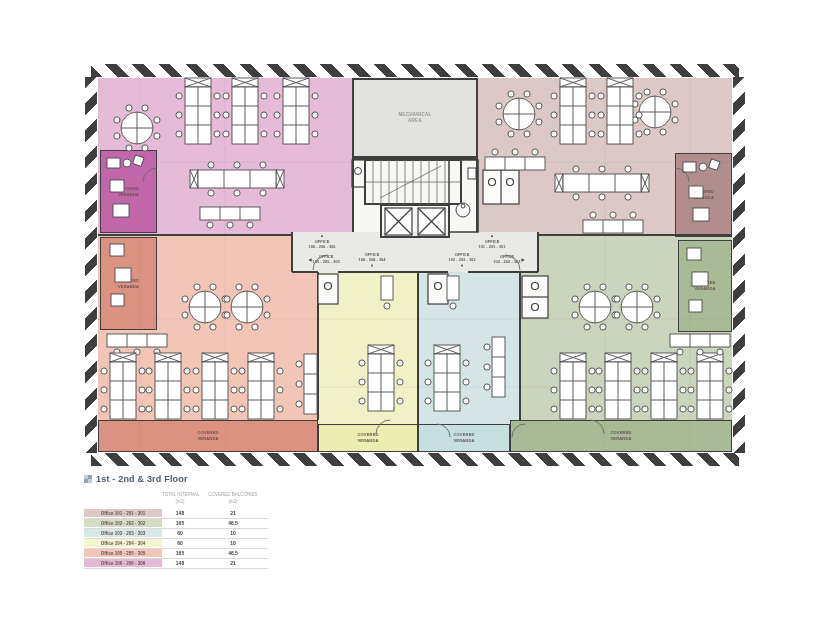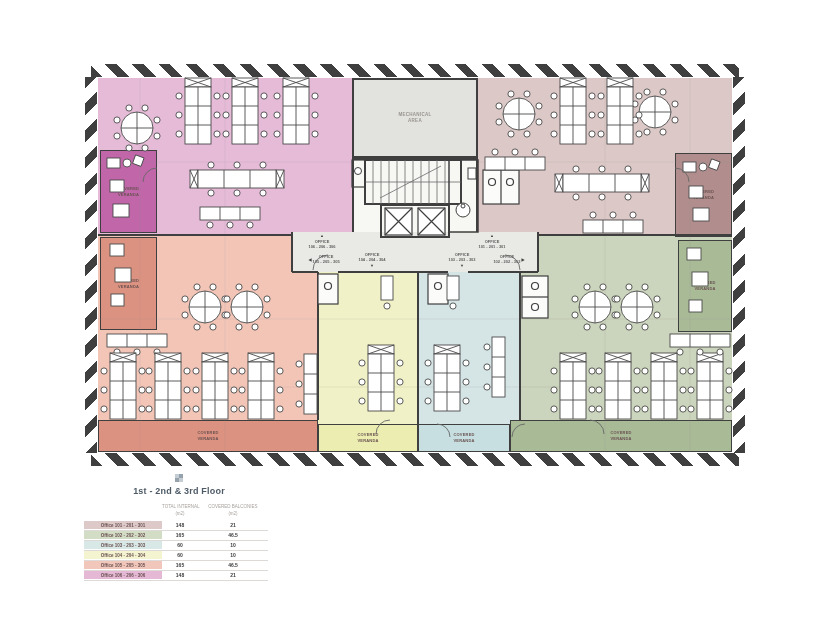--- a/index.html
+++ b/index.html
@@ -24,21 +24,21 @@
   .dir{position:absolute;display:flex;align-items:center;justify-content:center;gap:1px;
        font-size:4px;color:#5f5f5f;font-weight:bold;text-align:center;line-height:1.3;}
   .dir .preline{white-space:pre-line;}
   .dir .arr{font-size:4px;color:#444;}
   .dir.up{flex-direction:column;}
   .dir.down{flex-direction:column;}
   .dir.down .arr{order:2;}
   .dir.left{flex-direction:row;}
   .dir.right{flex-direction:row-reverse;}
   .legend{position:absolute;left:84px;top:474px;width:190px;}
-  .legend-title{display:flex;align-items:center;gap:4px;flex-direction:column;}
+  .legend-title{display:flex;align-items:center;gap:4px;}
   .floor-icon{width:8px;height:8px;background:conic-gradient(#97a3ac 25%,#c4cdd3 0 50%,#97a3ac 0 75%,#c4cdd3 0);}
   .legend-title-text{font-size:9px;font-weight:bold;color:#4d5a66;letter-spacing:.2px;}
   .ltable{margin-top:8px;width:184px;}
   .lhead{display:grid;grid-template-columns:78px 36px 70px;margin-bottom:3px;}
   .lhead .hc{text-align:center;font-size:4.5px;color:#a8a29e;line-height:1.5;white-space:nowrap;}
   .lrow{display:grid;grid-template-columns:78px 36px 70px;height:9px;align-items:center;
         border-bottom:1px solid #ddd9d6;}
   .lrow .lbl{height:8px;display:flex;align-items:center;justify-content:center;
              font-size:4.5px;font-weight:bold;color:#6b5252;white-space:nowrap;}
   .lrow .val{text-align:center;font-size:5px;font-weight:bold;color:#3a3a3a;}

